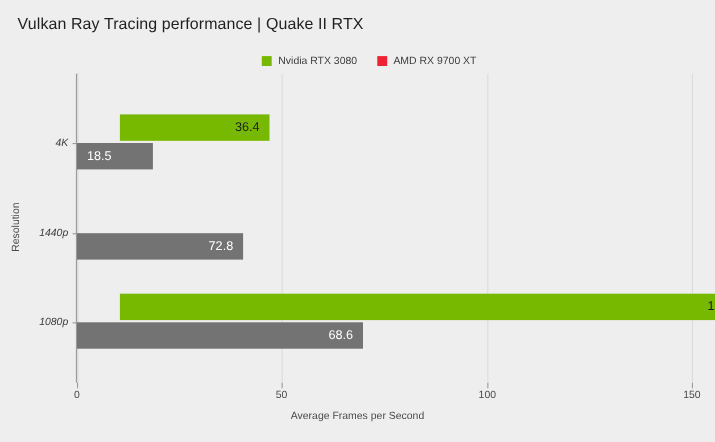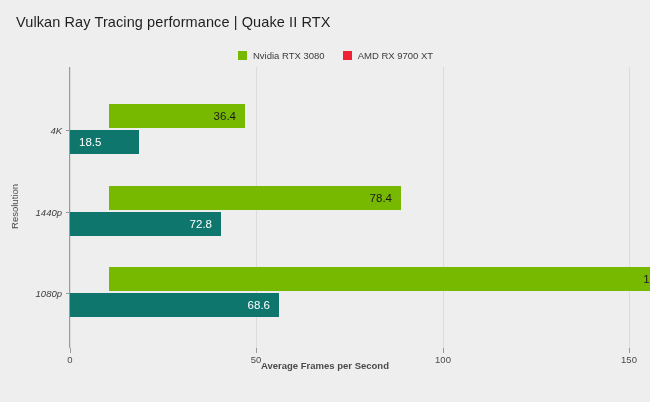--- a/index.html
+++ b/index.html
@@ -89,21 +89,21 @@
   
   .bar {
     position: absolute;
     left: 0;
     height: 24px;
     box-sizing: border-box;
     display: flex;
     align-items: center;
   }
   .bar-green { background: #76b900; justify-content: flex-end; margin-left: 39px; }
-  .bar-red   { background: #0f766e; justify-content: flex-end; }
+  .bar-red   { background: #737373; justify-content: flex-end; }
   .bar-red.label-inside-left { justify-content: flex-start; }
 
   .bar-value {
     font-size: 11.5px;
     padding: 0 9px;
     white-space: nowrap;
   }
   .bar-green .bar-value { color: #1c1c1c; }
   .bar-red .bar-value   { color: #ffffff; }
 
@@ -118,27 +118,26 @@
   .x-tick-label {
     position: absolute;
     top: 354px;
     font-size: 9.5px;
     color: #4a4a4a;
     transform: translateX(-50%);
     white-space: nowrap;
   }
   #x-axis-title {
     position: absolute;
-    top: 360px;
+    top: 373px;
     left: 0;
     width: 650px;
     text-align: center;
     font-size: 9.5px;
     color: #4a4a4a;
-    font-weight: bold;
   }
 
   .y-tick-mark {
     position: absolute;
     left: 66px;
     width: 4px;
     height: 1px;
     background: #9a9a9a;
   }
   .y-tick-label {
@@ -188,31 +187,28 @@
     <div class="gridline" style="left:373px"></div>
     <div class="gridline" style="left:559px"></div>
 
     <div class="bar bar-green" style="top:37px;width:136px">
       <span class="bar-value">36.4</span>
     </div>
     <div class="bar bar-red label-inside-left" style="top:63px;width:69px">
       <span class="bar-value">18.5</span>
     </div>
 
-    <div class="bar bar-green" style="top:119px;width:292px">
-      <span class="bar-value">78.4</span>
-    </div>
     <div class="bar bar-red" style="top:145px;width:151px">
       <span class="bar-value">72.8</span>
     </div>
 
     <div class="bar bar-green" style="top:200px;width:572px">
       <span class="bar-value">131.8</span>
     </div>
-    <div class="bar bar-red" style="top:226px;width:209px">
+    <div class="bar bar-red" style="top:226px;width:260px">
       <span class="bar-value">68.6</span>
     </div>
   </div>
 
   <div class="y-tick-mark" style="top:130px"></div>
   <div class="y-tick-label" style="top:130px">4K</div>
 
   <div class="y-tick-mark" style="top:212px"></div>
   <div class="y-tick-label" style="top:212px">1440p</div>
 

